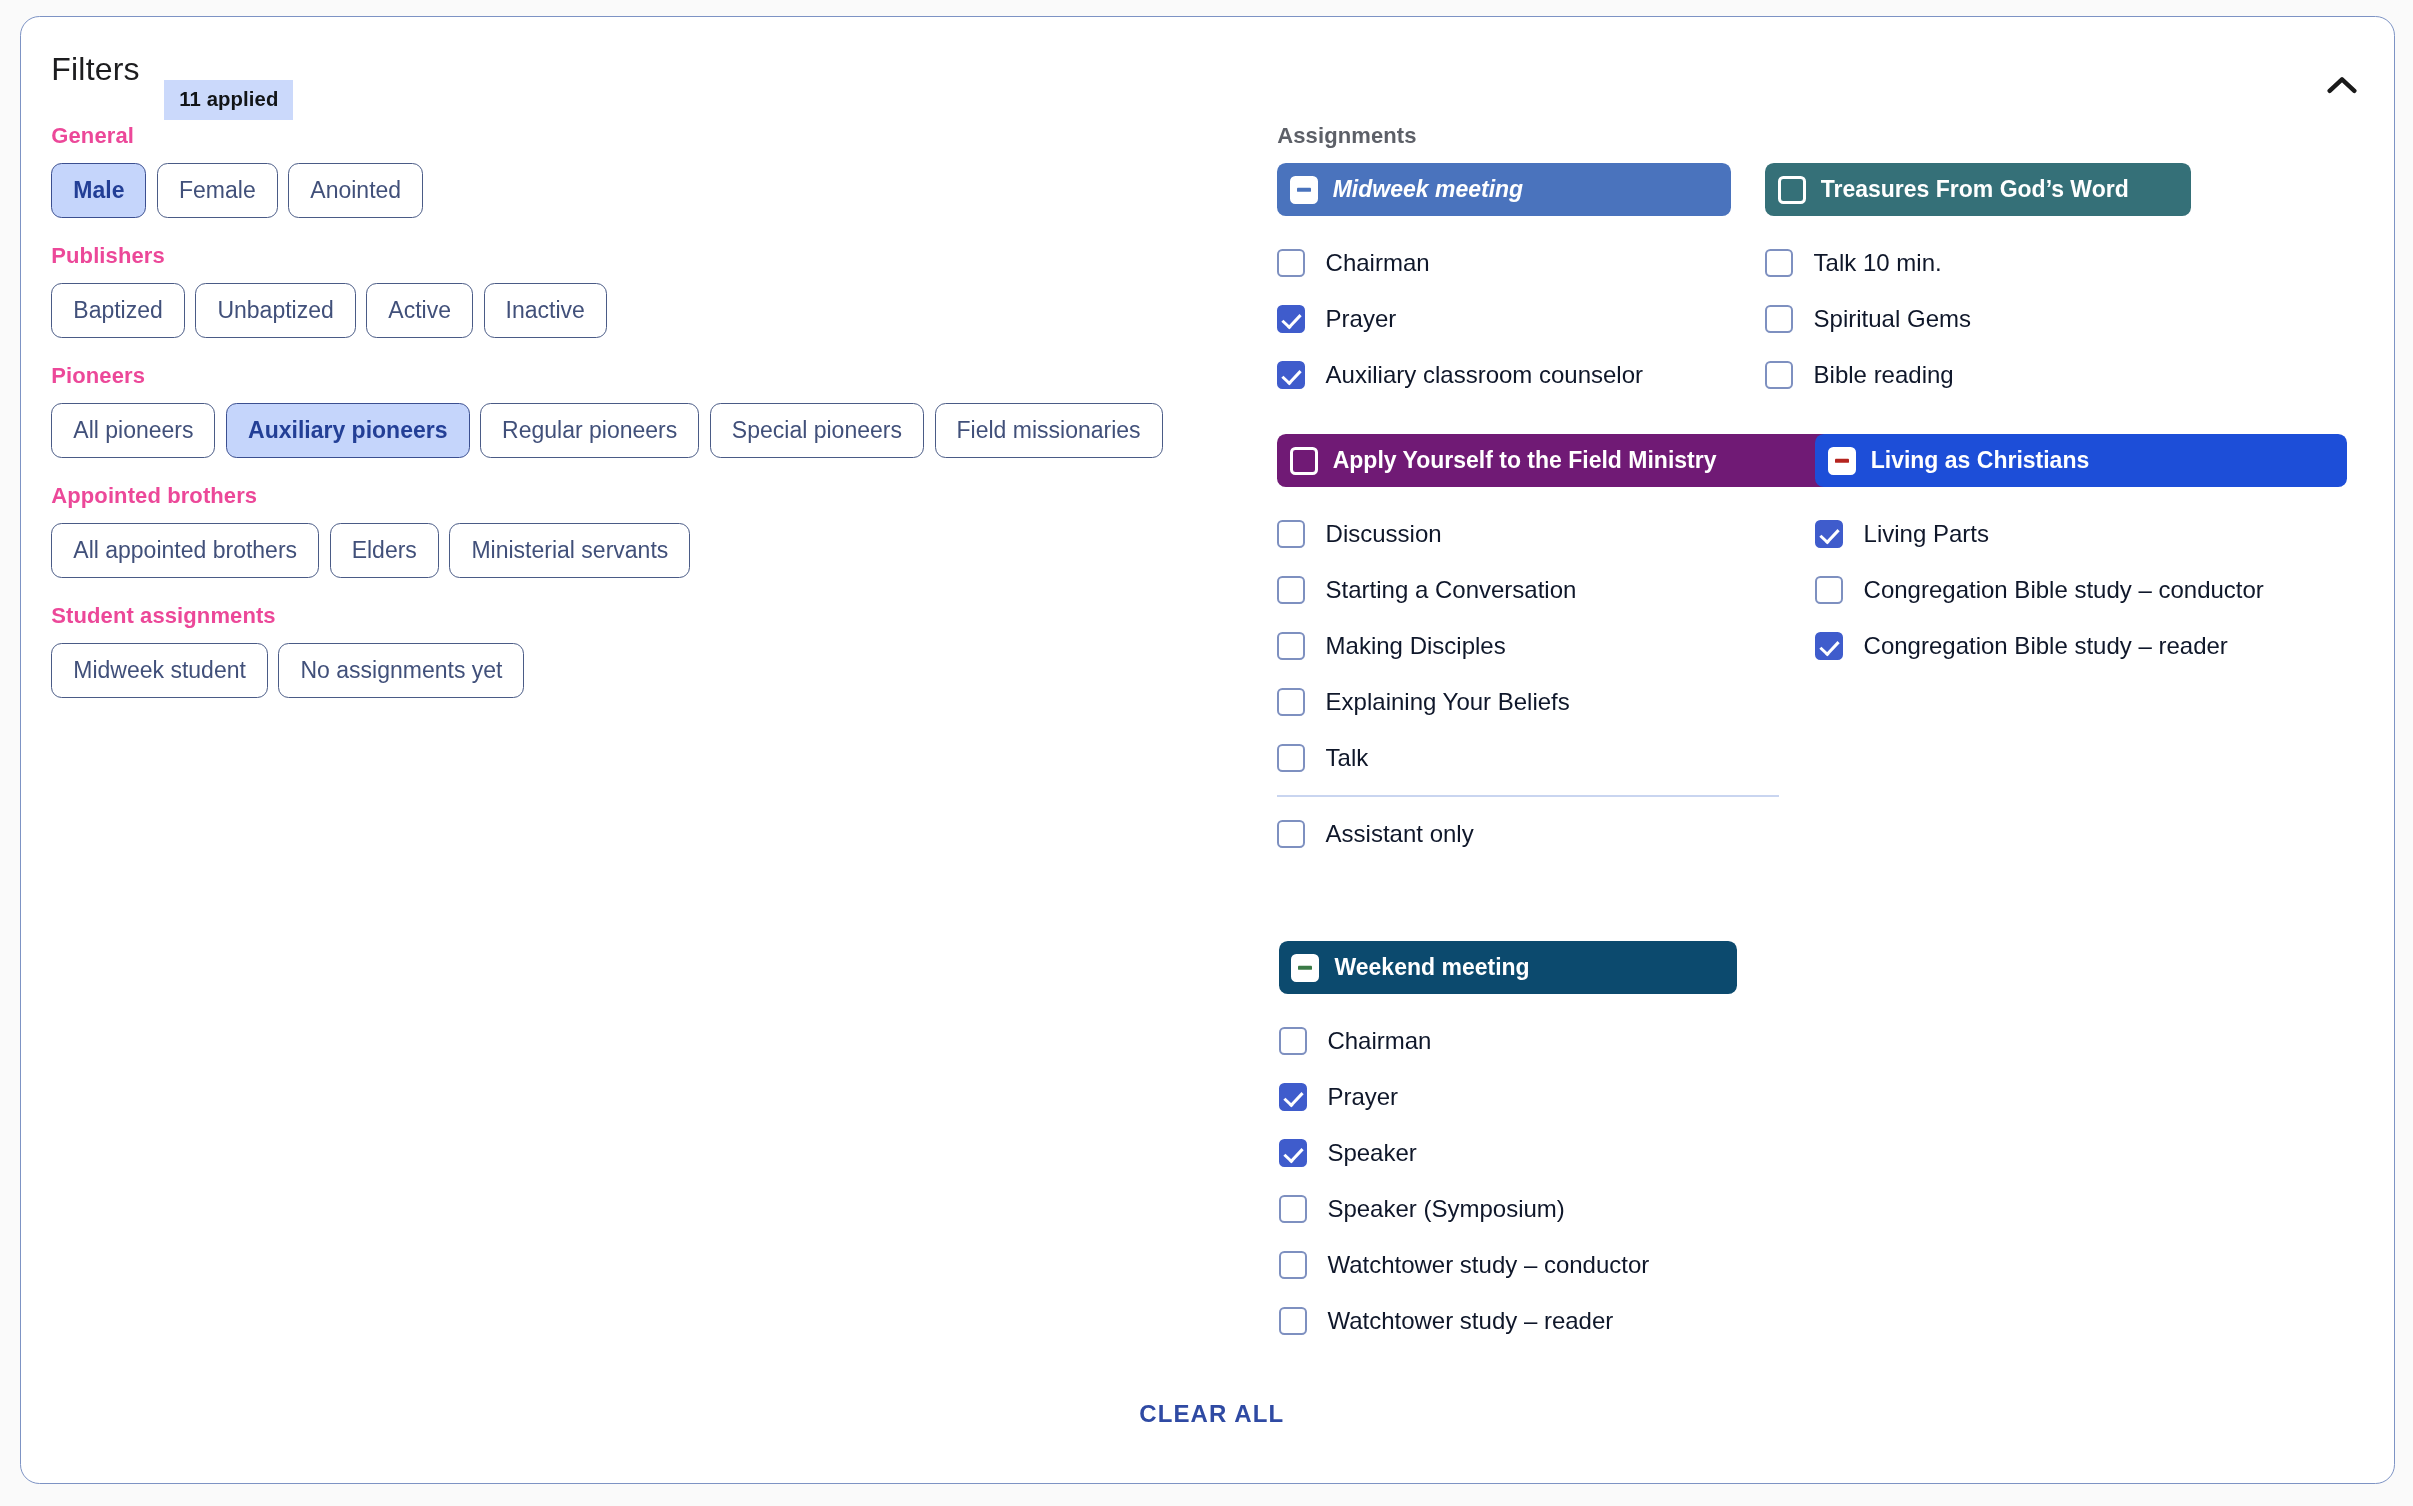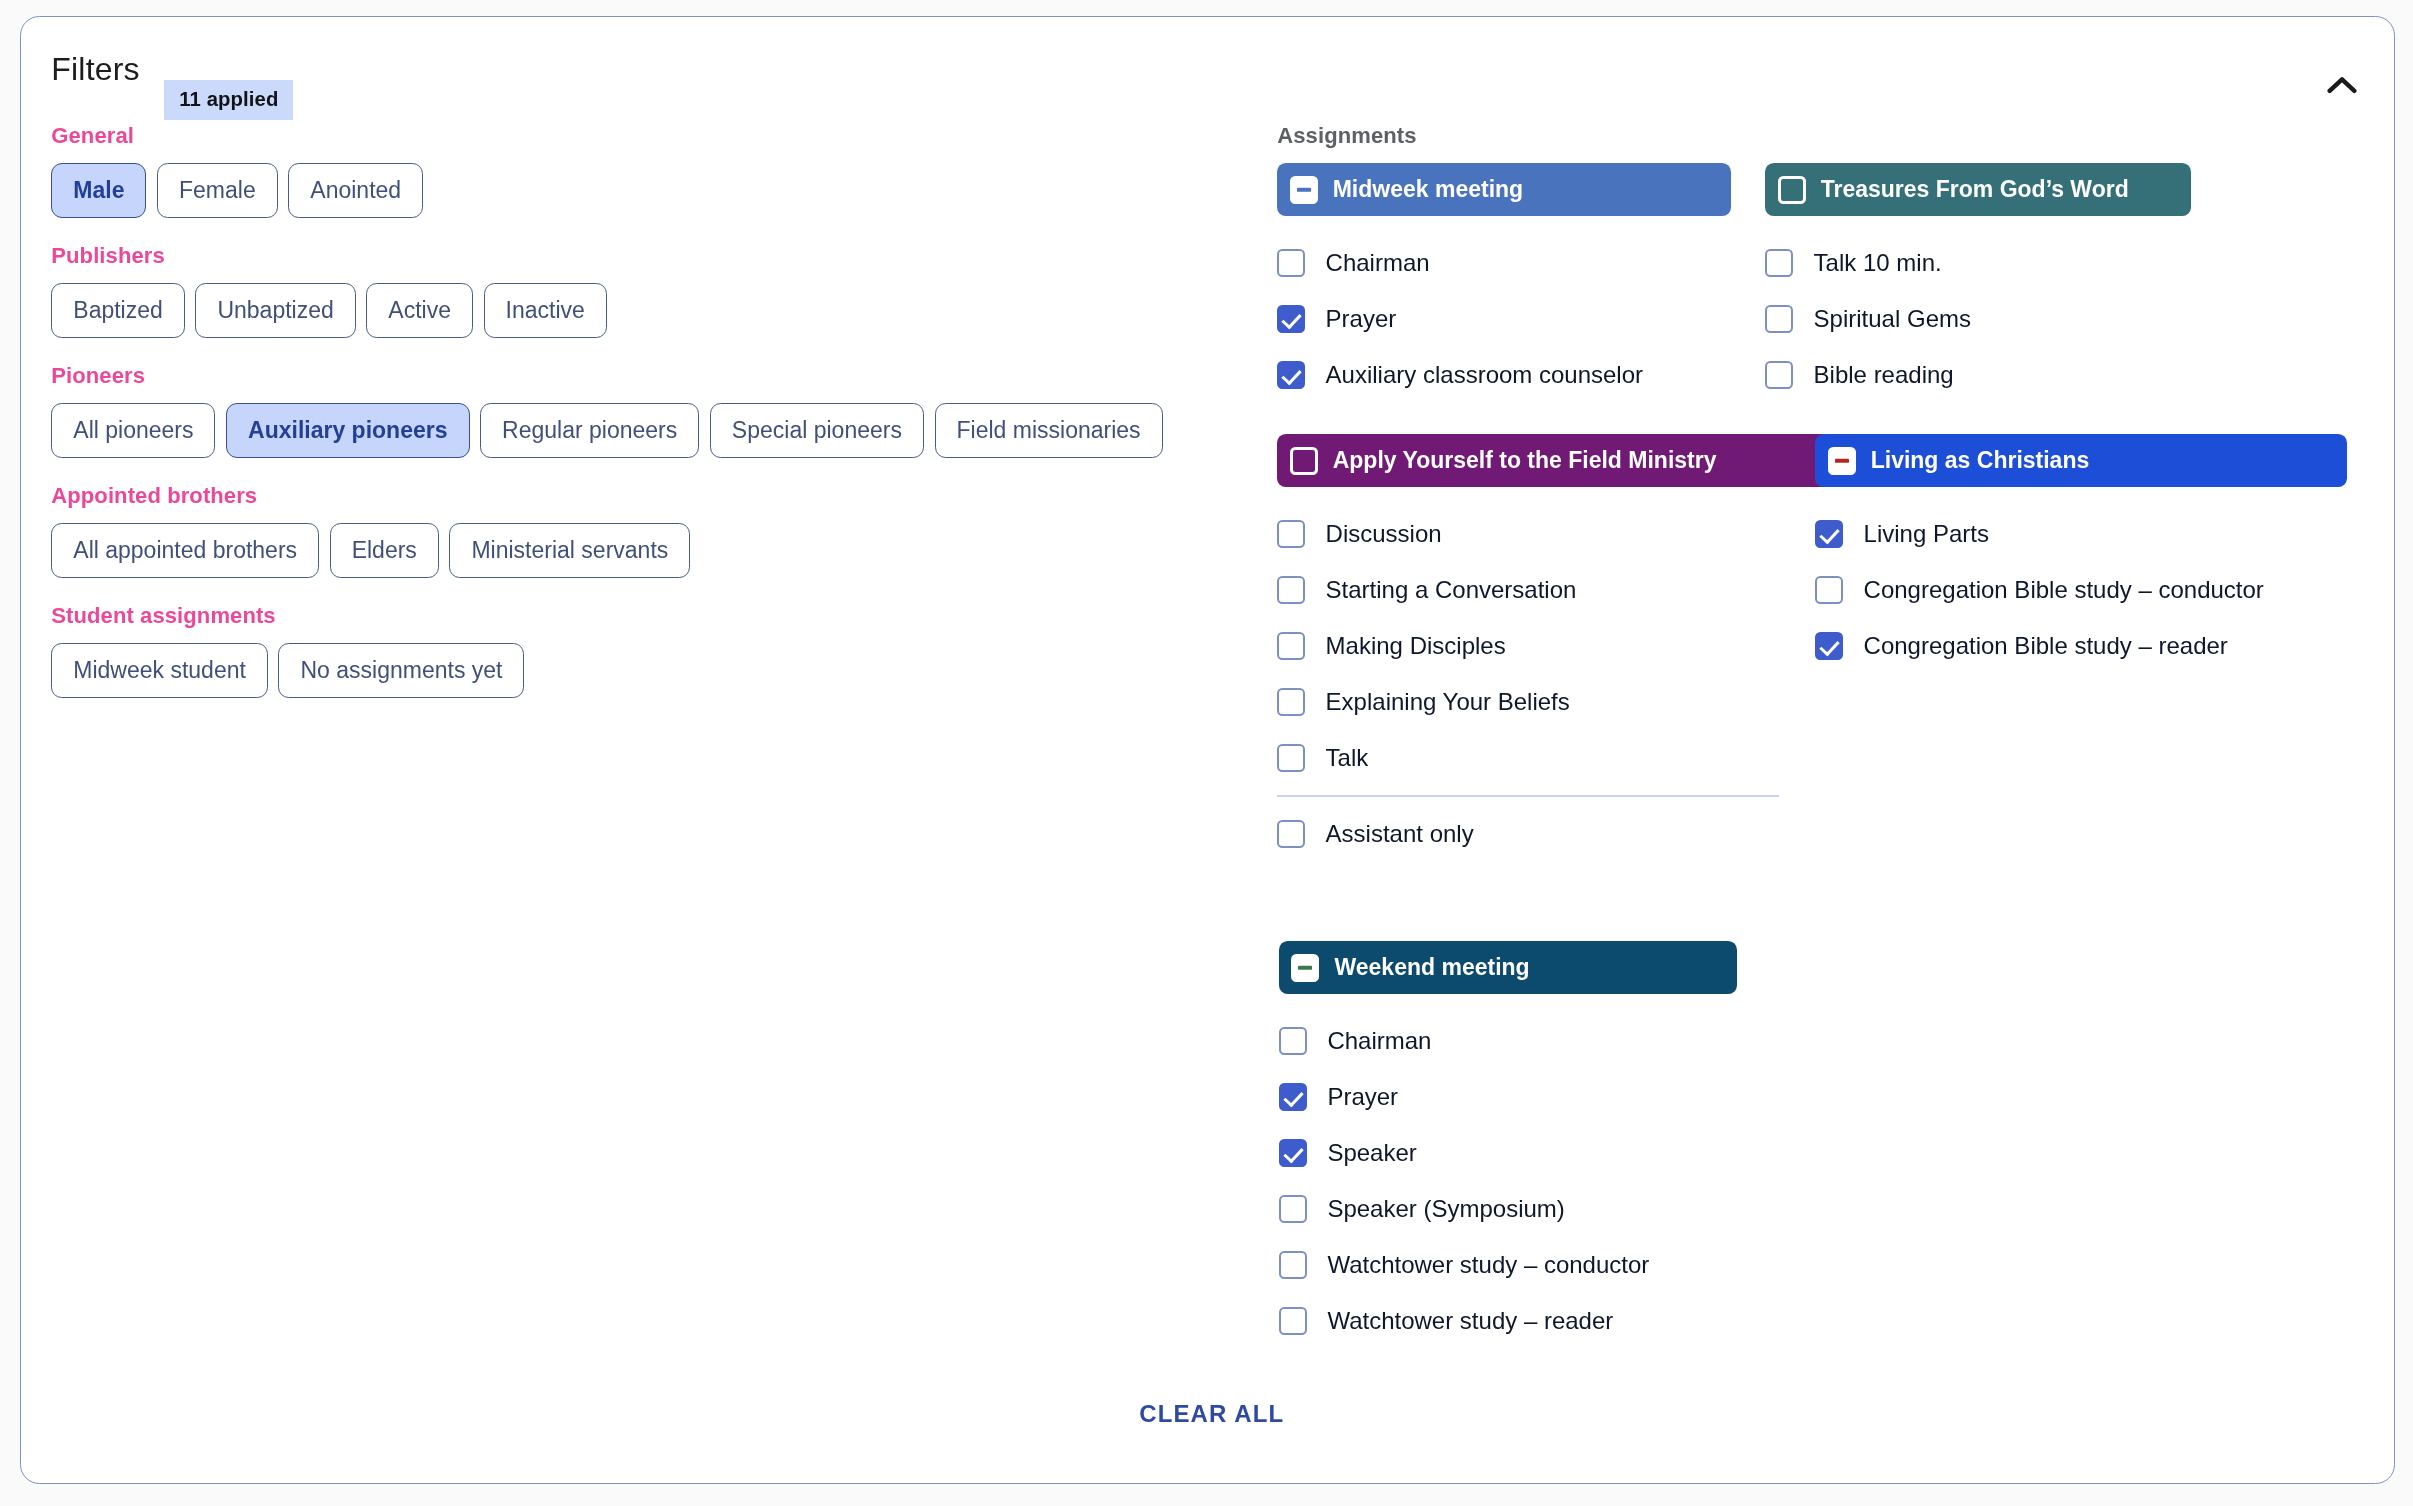--- a/index.html
+++ b/index.html
@@ -61,21 +61,20 @@
     color: #41507a;
     font-size: 23px; font-weight: 400;
     font-family: "Liberation Sans", sans-serif;
     cursor: pointer; white-space: nowrap;
   }
   .chip.selected {
     background: #c5d5fb;
     border-color: #3b4f90;
     color: #233f96;
     font-weight: 700;
-    border-radius: 11px;
   }
 
   
   .assign-label {
     font-size: 22px; font-weight: 700; color: #5d6068;
     margin-bottom: 14px; letter-spacing: 0.1px;
   }
   .assign-grid { position: relative; }
 
   .sec { position: absolute; }
@@ -199,21 +198,21 @@
           <button class="chip">Midweek student</button>
           <button class="chip">No assignments yet</button>
         </div>
       </div>
     </div>
 
   <div class="right-col">
     <div class="assign-label">Assignments</div>
     <div class="assign-grid" id="assign-grid">
         <div class="sec" style="left: 0px; top: 0px;">
-          <div class="sec-header" style="background: rgb(74, 115, 189); width: 454px;">
+          <div class="sec-header" style="background: rgb(74, 115, 189); width: 454px; font-style: italic;">
             <span class="hdr-box indeterminate ind-blue"></span>
             <span class="hdr-label">Midweek meeting</span>
           </div>
           <div class="opt-list">
             <label class="opt">
               <span class="cb"></span>
               <span class="opt-label">Chairman</span>
             </label>
             <label class="opt">
               <span class="cb checked"></span>

